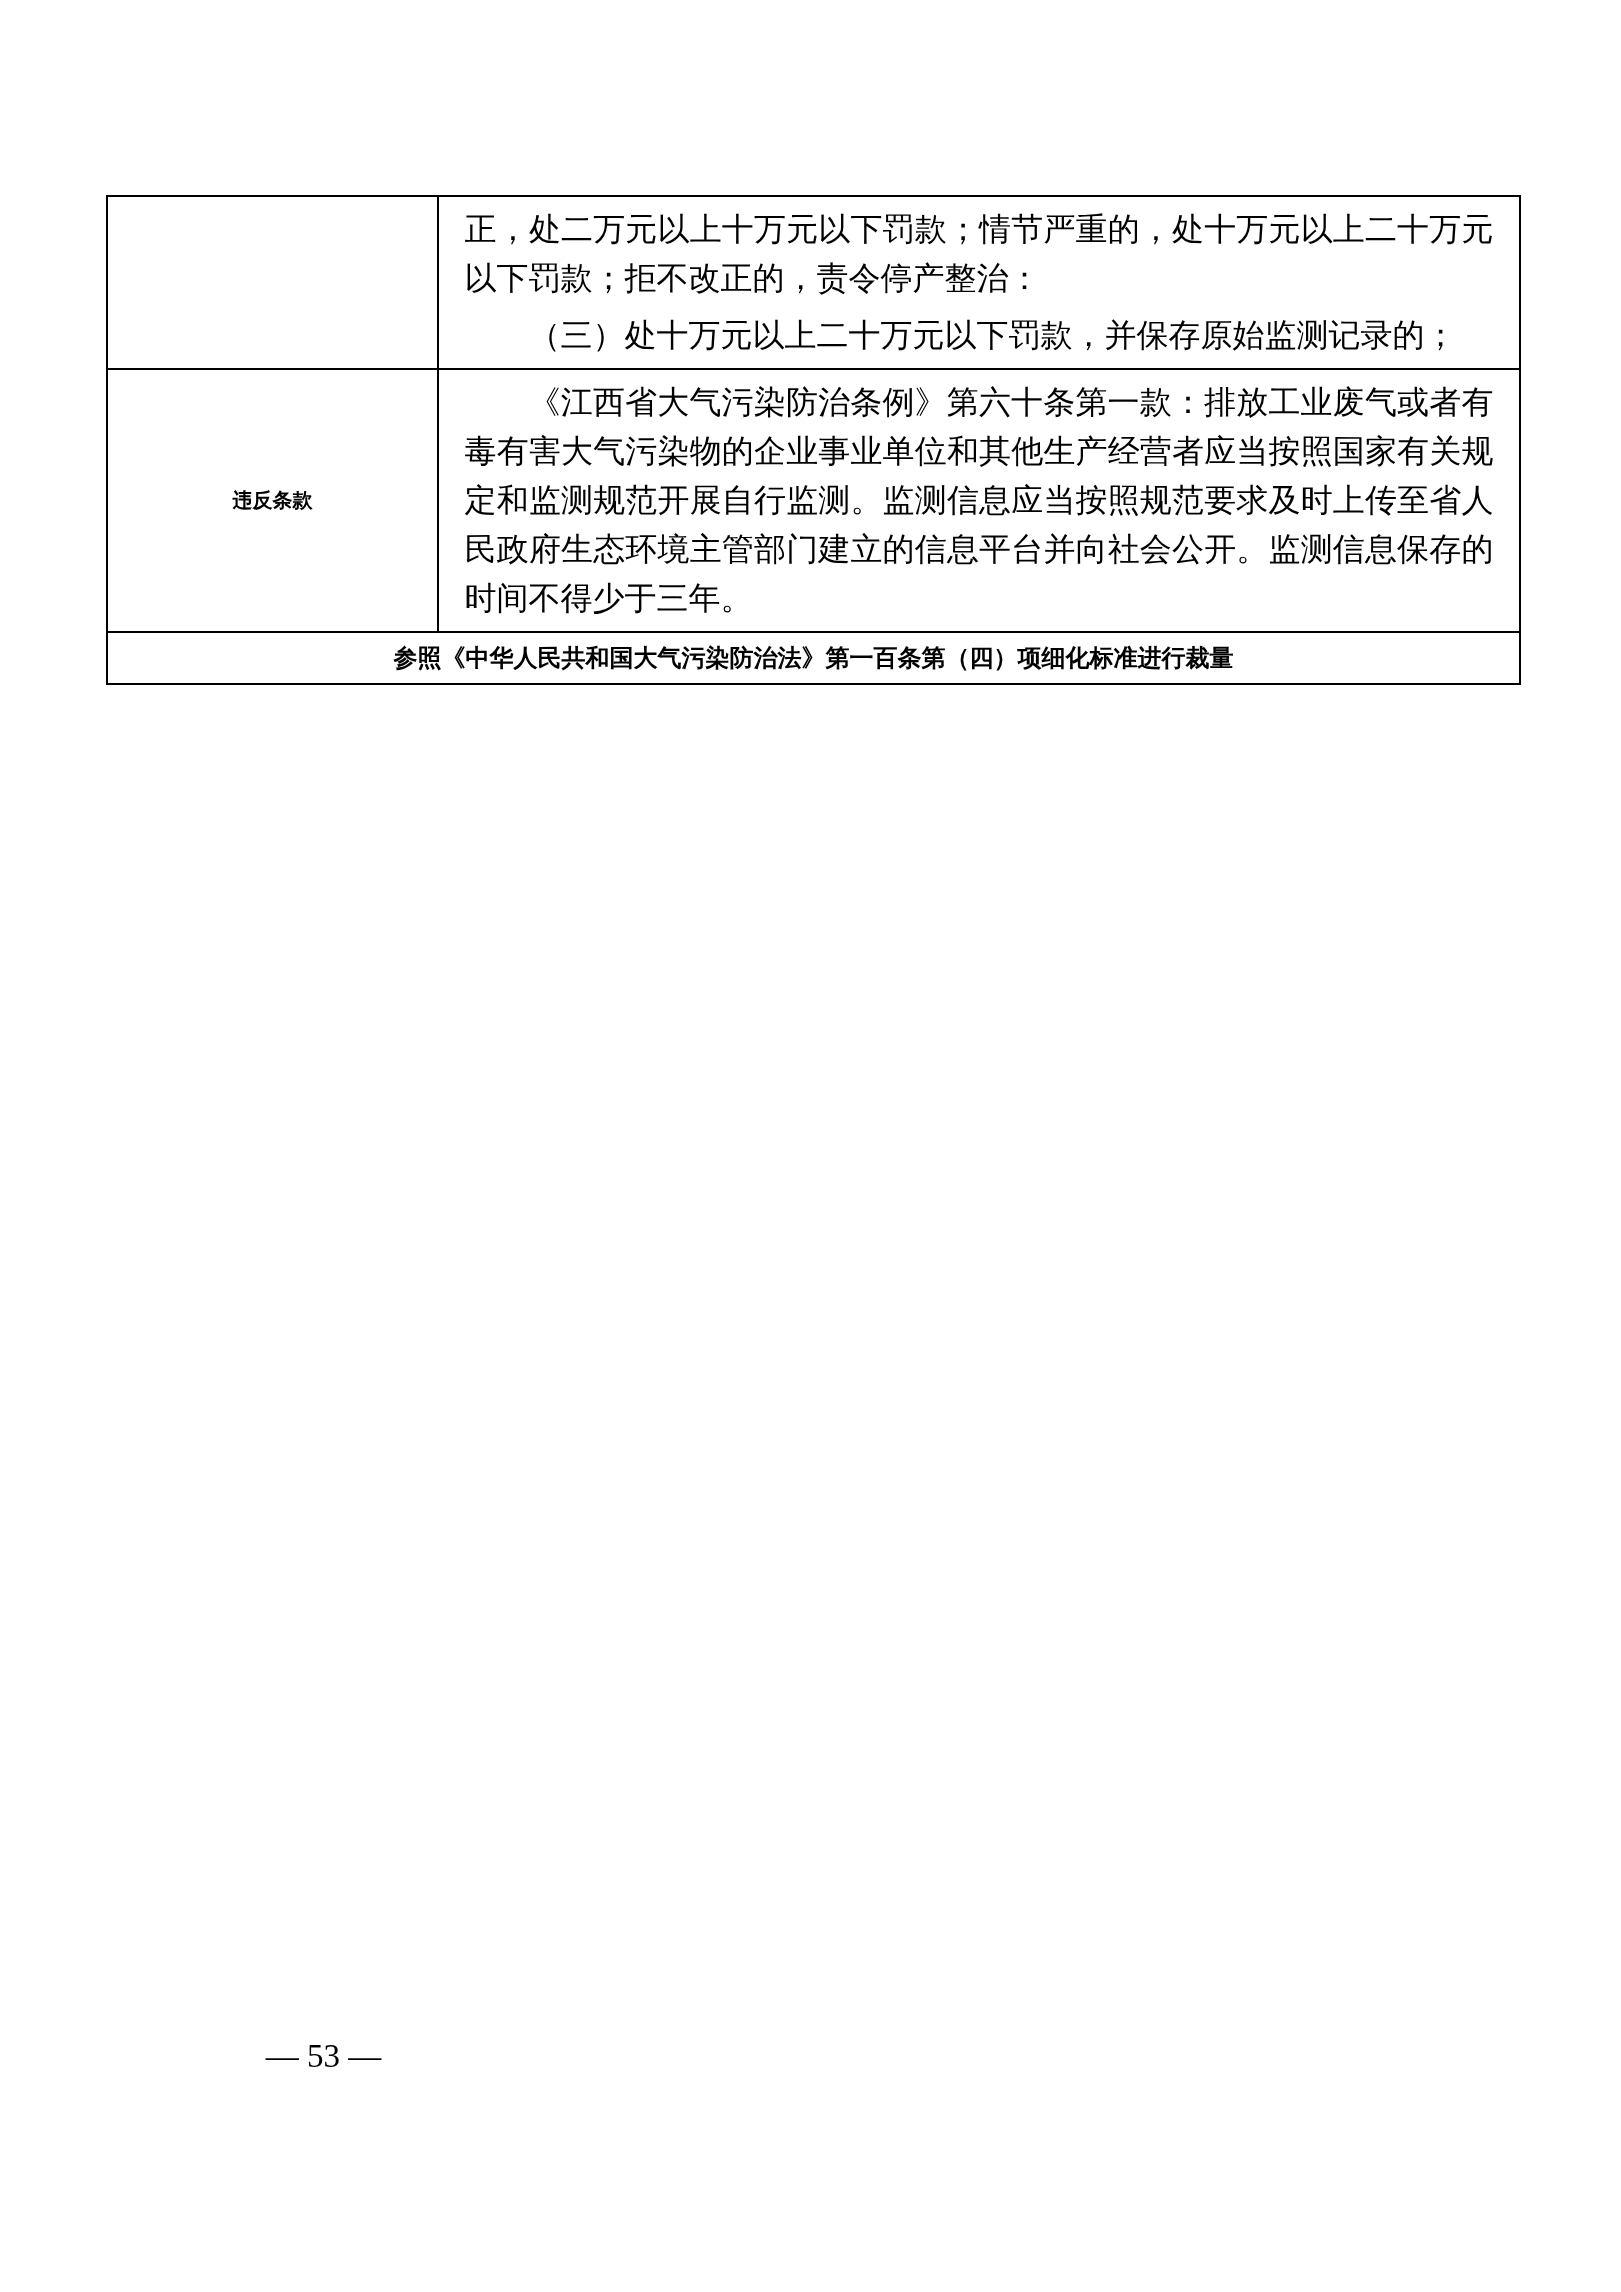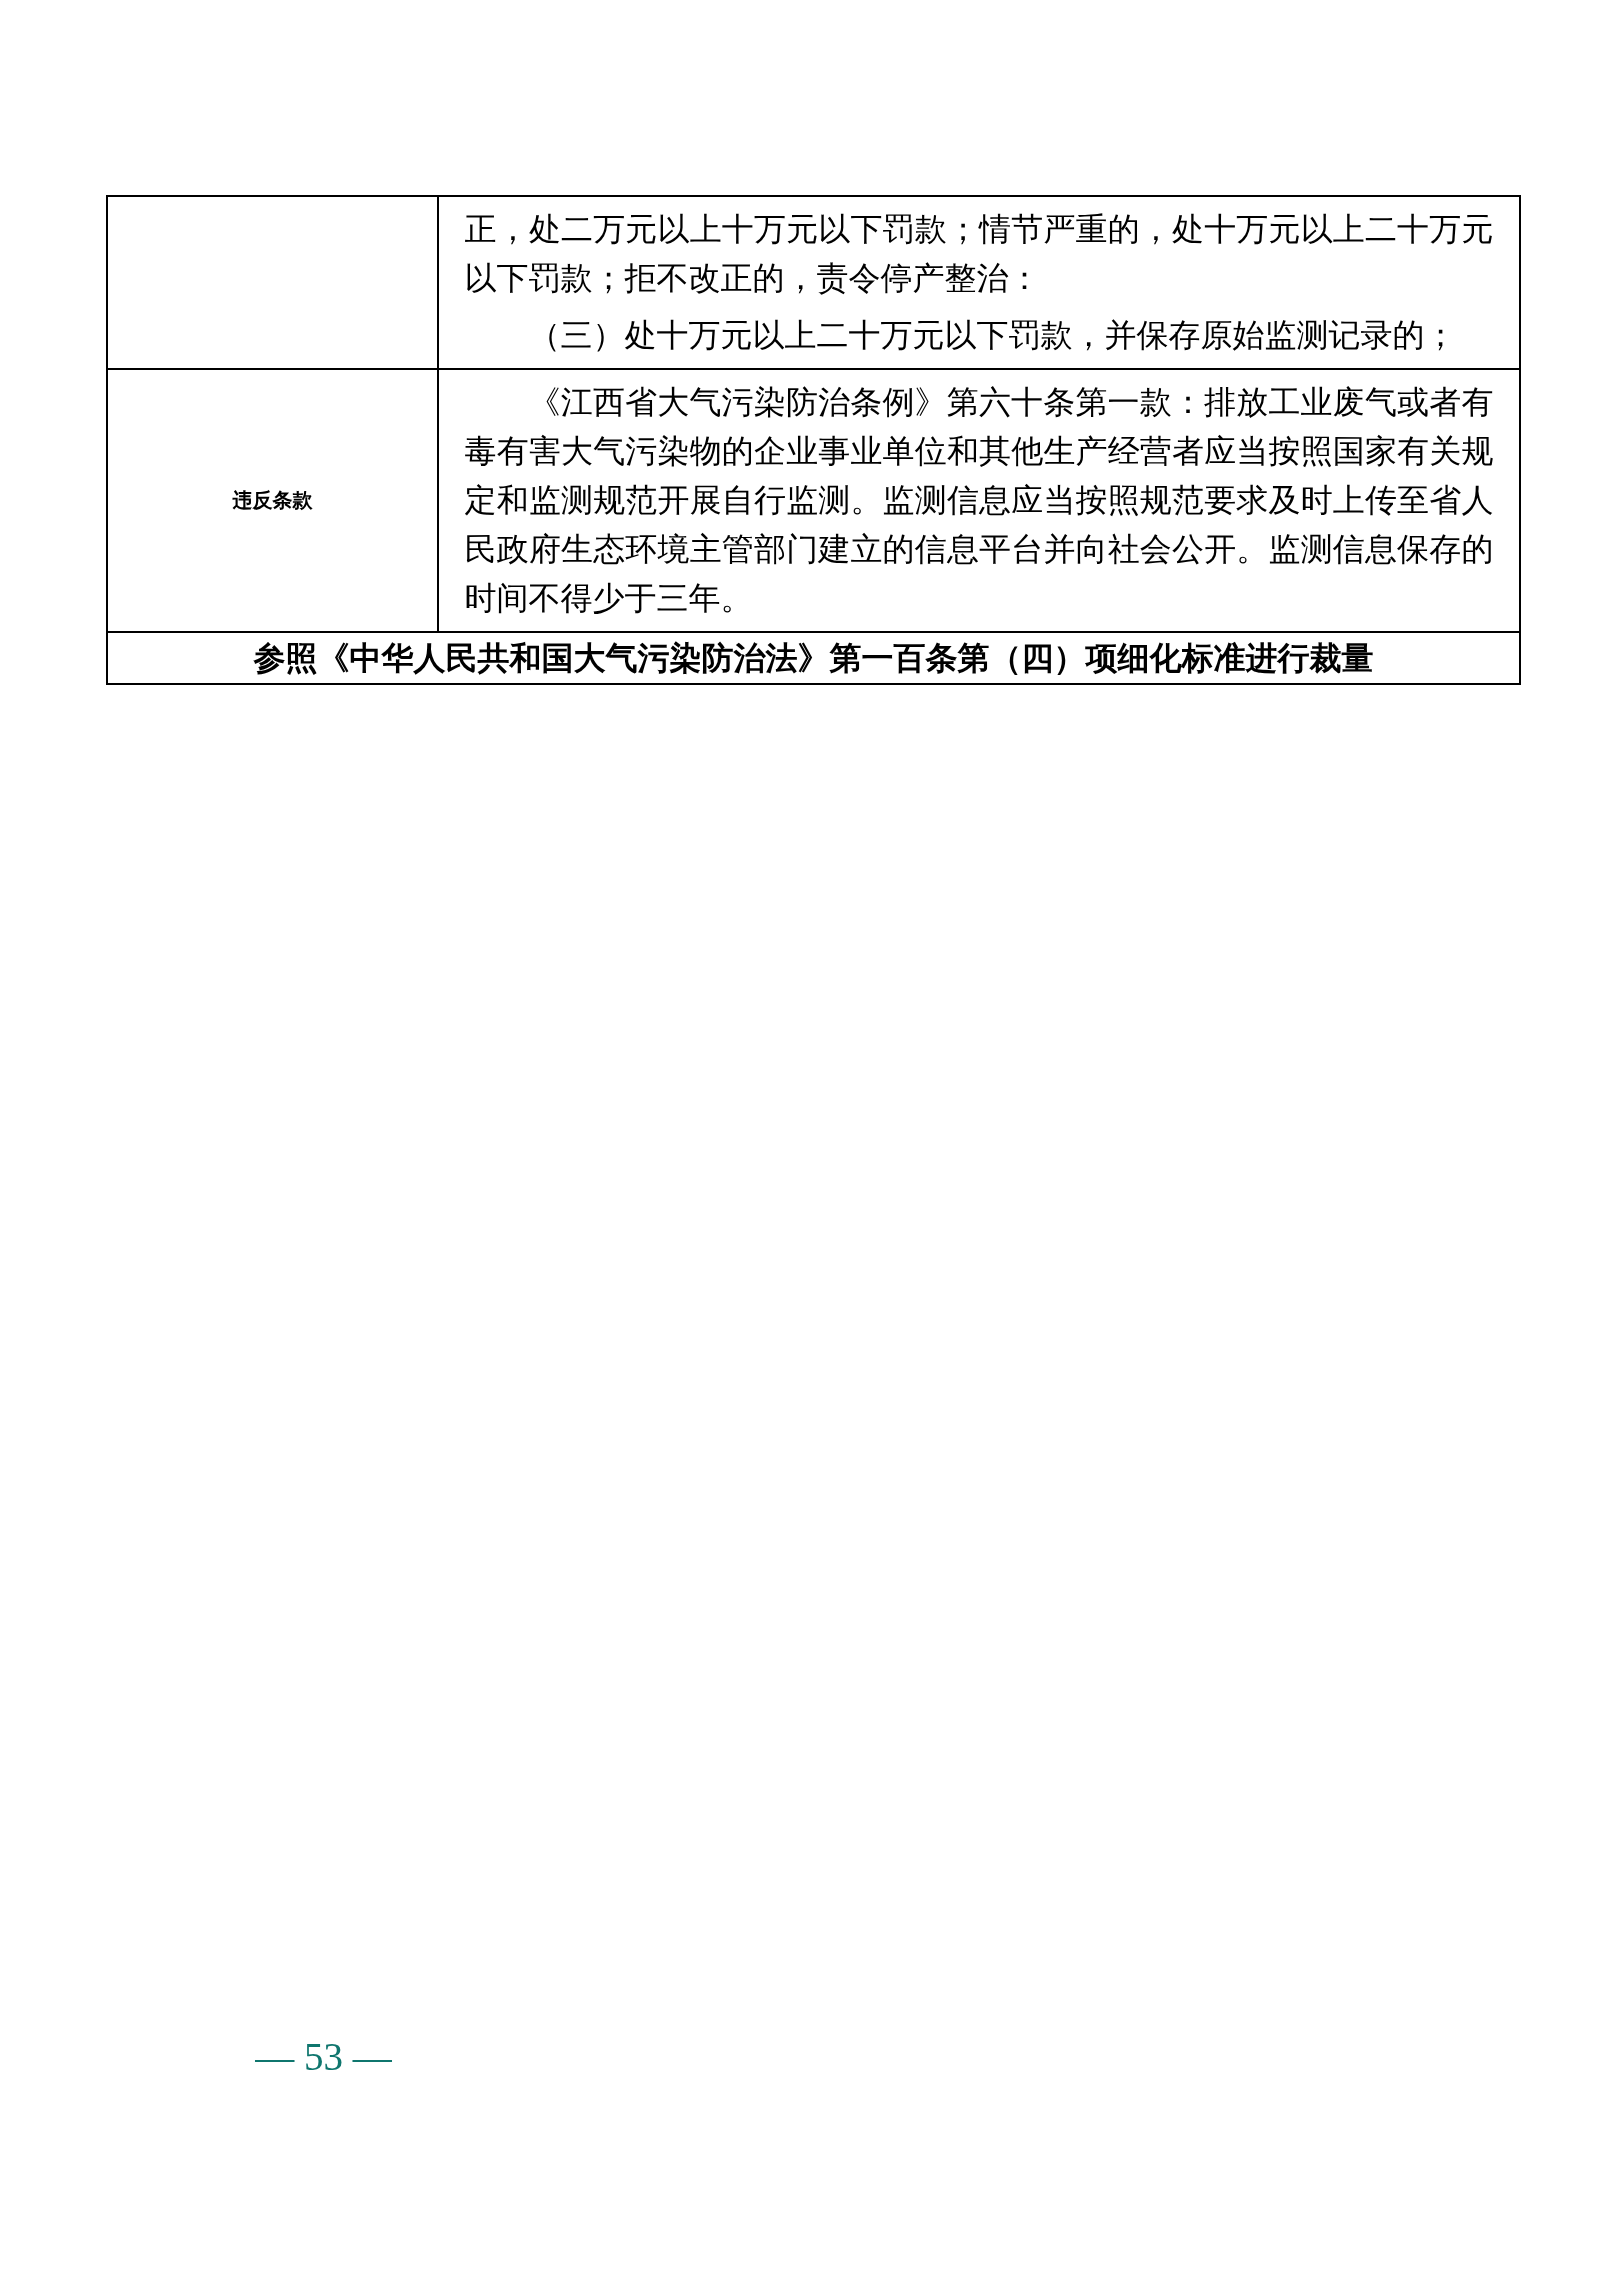--- a/index.html
+++ b/index.html
@@ -47,36 +47,36 @@
   .content-cell p {
     margin: 8px;
   }
   .p-indent {
     text-indent: 2em;
   }
   .footer-cell {
     text-align: center;
     vertical-align: middle !important;
     font-weight: bold;
-    font-size: 32px;
+    font-size: 24px;
     line-height: 48px;
     padding: 0;
   }
   .row-continuation { height: 148px; }
   .row-violation    { height: 246px; }
   .row-footer       { height: 52px; }
   .page-number {
     position: absolute;
     left: 228px;
     top: 2037px;
     width: 191px;
     text-align: center;
-    font-size: 39px;
+    font-size: 33px;
     line-height: 39px;
-    color: #0f766e;
+    color: #000000;
   }
 </style>
 </head>
 <body>
 
 <div class="page">
 
   <table class="doc-table">
     <colgroup>
       <col style="width:331px">

